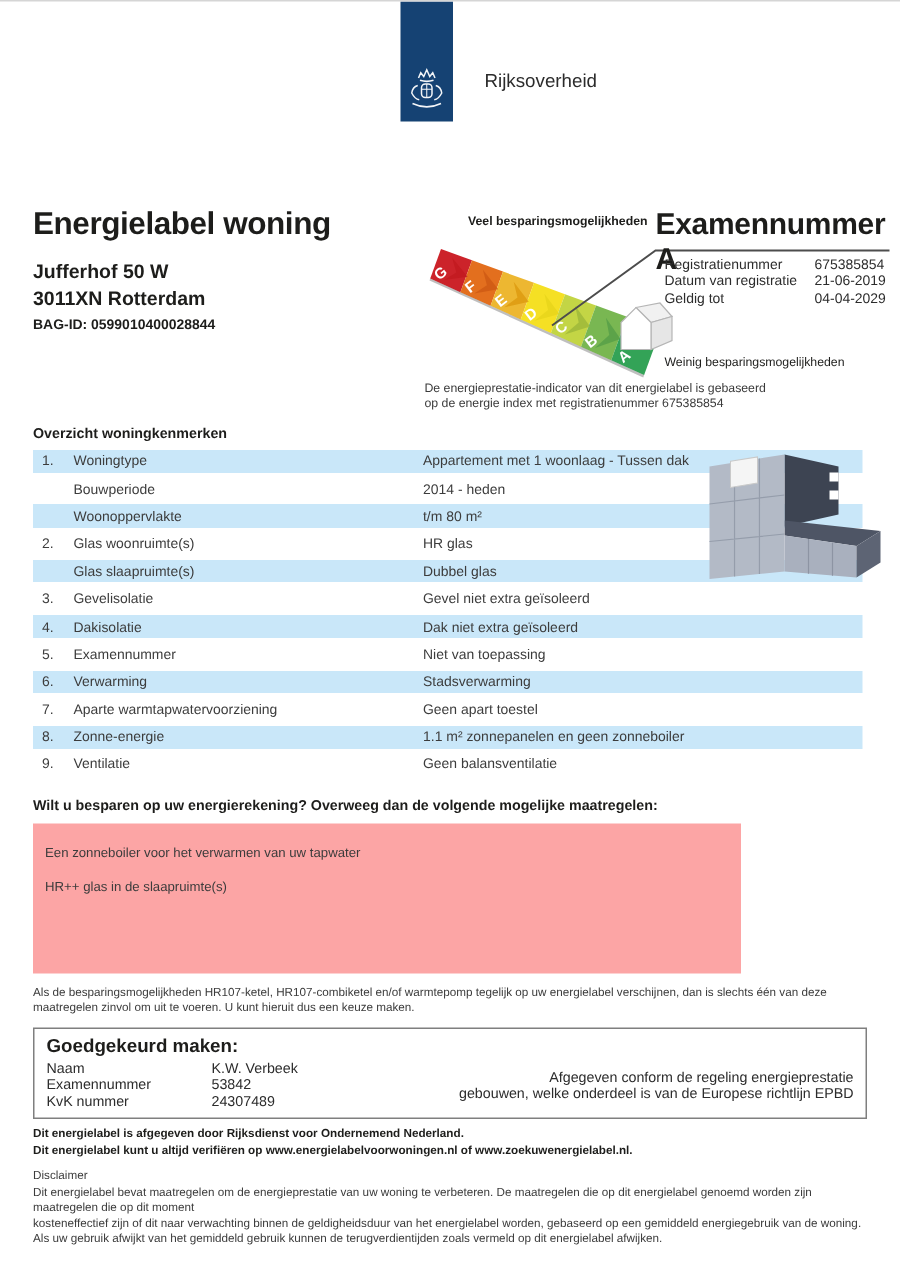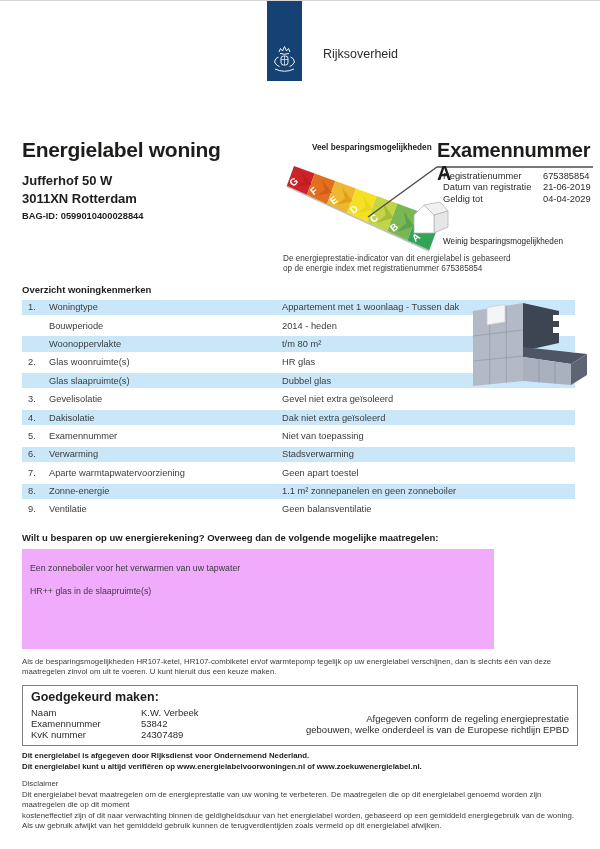--- a/index.html
+++ b/index.html
@@ -28,21 +28,21 @@
   .tbl-head{position:absolute;left:22px;top:283px;font-size:9.5px;font-weight:bold;color:#1d1d1b;}
   .tbl{position:absolute;left:22px;top:297px;width:553px;}
   .row{height:18.4px;display:flex;align-items:center;font-size:9.3px;color:#3c3c3c;box-sizing:border-box;}
   .row.blue{background:#c9e7f9;background-clip:content-box;padding:1.6px 0;}
   .row .num{flex:0 0 27px;padding-left:6px;box-sizing:border-box;}
   .row .lbl{flex:0 0 233px;}
   .row .val{flex:1;}
   .building{position:absolute;left:465px;top:290px;}
   
   .m-head{position:absolute;left:22px;top:531px;font-size:9.5px;font-weight:bold;color:#1d1d1b;}
-  .m-box{position:absolute;left:22px;top:548px;width:472px;height:100px;background:#f0abfc;box-sizing:border-box;
+  .m-box{position:absolute;left:22px;top:548px;width:472px;height:100px;background:#fca5a5;box-sizing:border-box;
          padding:14px 0 0 8px;font-size:8.8px;color:#3c3c3c;}
   .m-box div{margin-bottom:13px;}
   .note{position:absolute;left:22px;top:656px;width:558px;font-size:7.8px;line-height:9.6px;color:#3b3b3b;}
   
   .appr{position:absolute;left:22px;top:684px;width:556px;height:61px;border:1px solid #7f7f7f;box-sizing:border-box;}
   .appr-head{position:absolute;left:8px;top:4px;font-size:12.5px;font-weight:bold;color:#1d1d1b;}
   .appr-fields{position:absolute;left:8px;top:21px;font-size:9.5px;line-height:11px;color:#2c2c2c;
                display:grid;grid-template-columns:110px auto;}
   .conform{position:absolute;right:8px;top:27px;font-size:9.5px;line-height:11px;color:#2c2c2c;text-align:right;}
   

